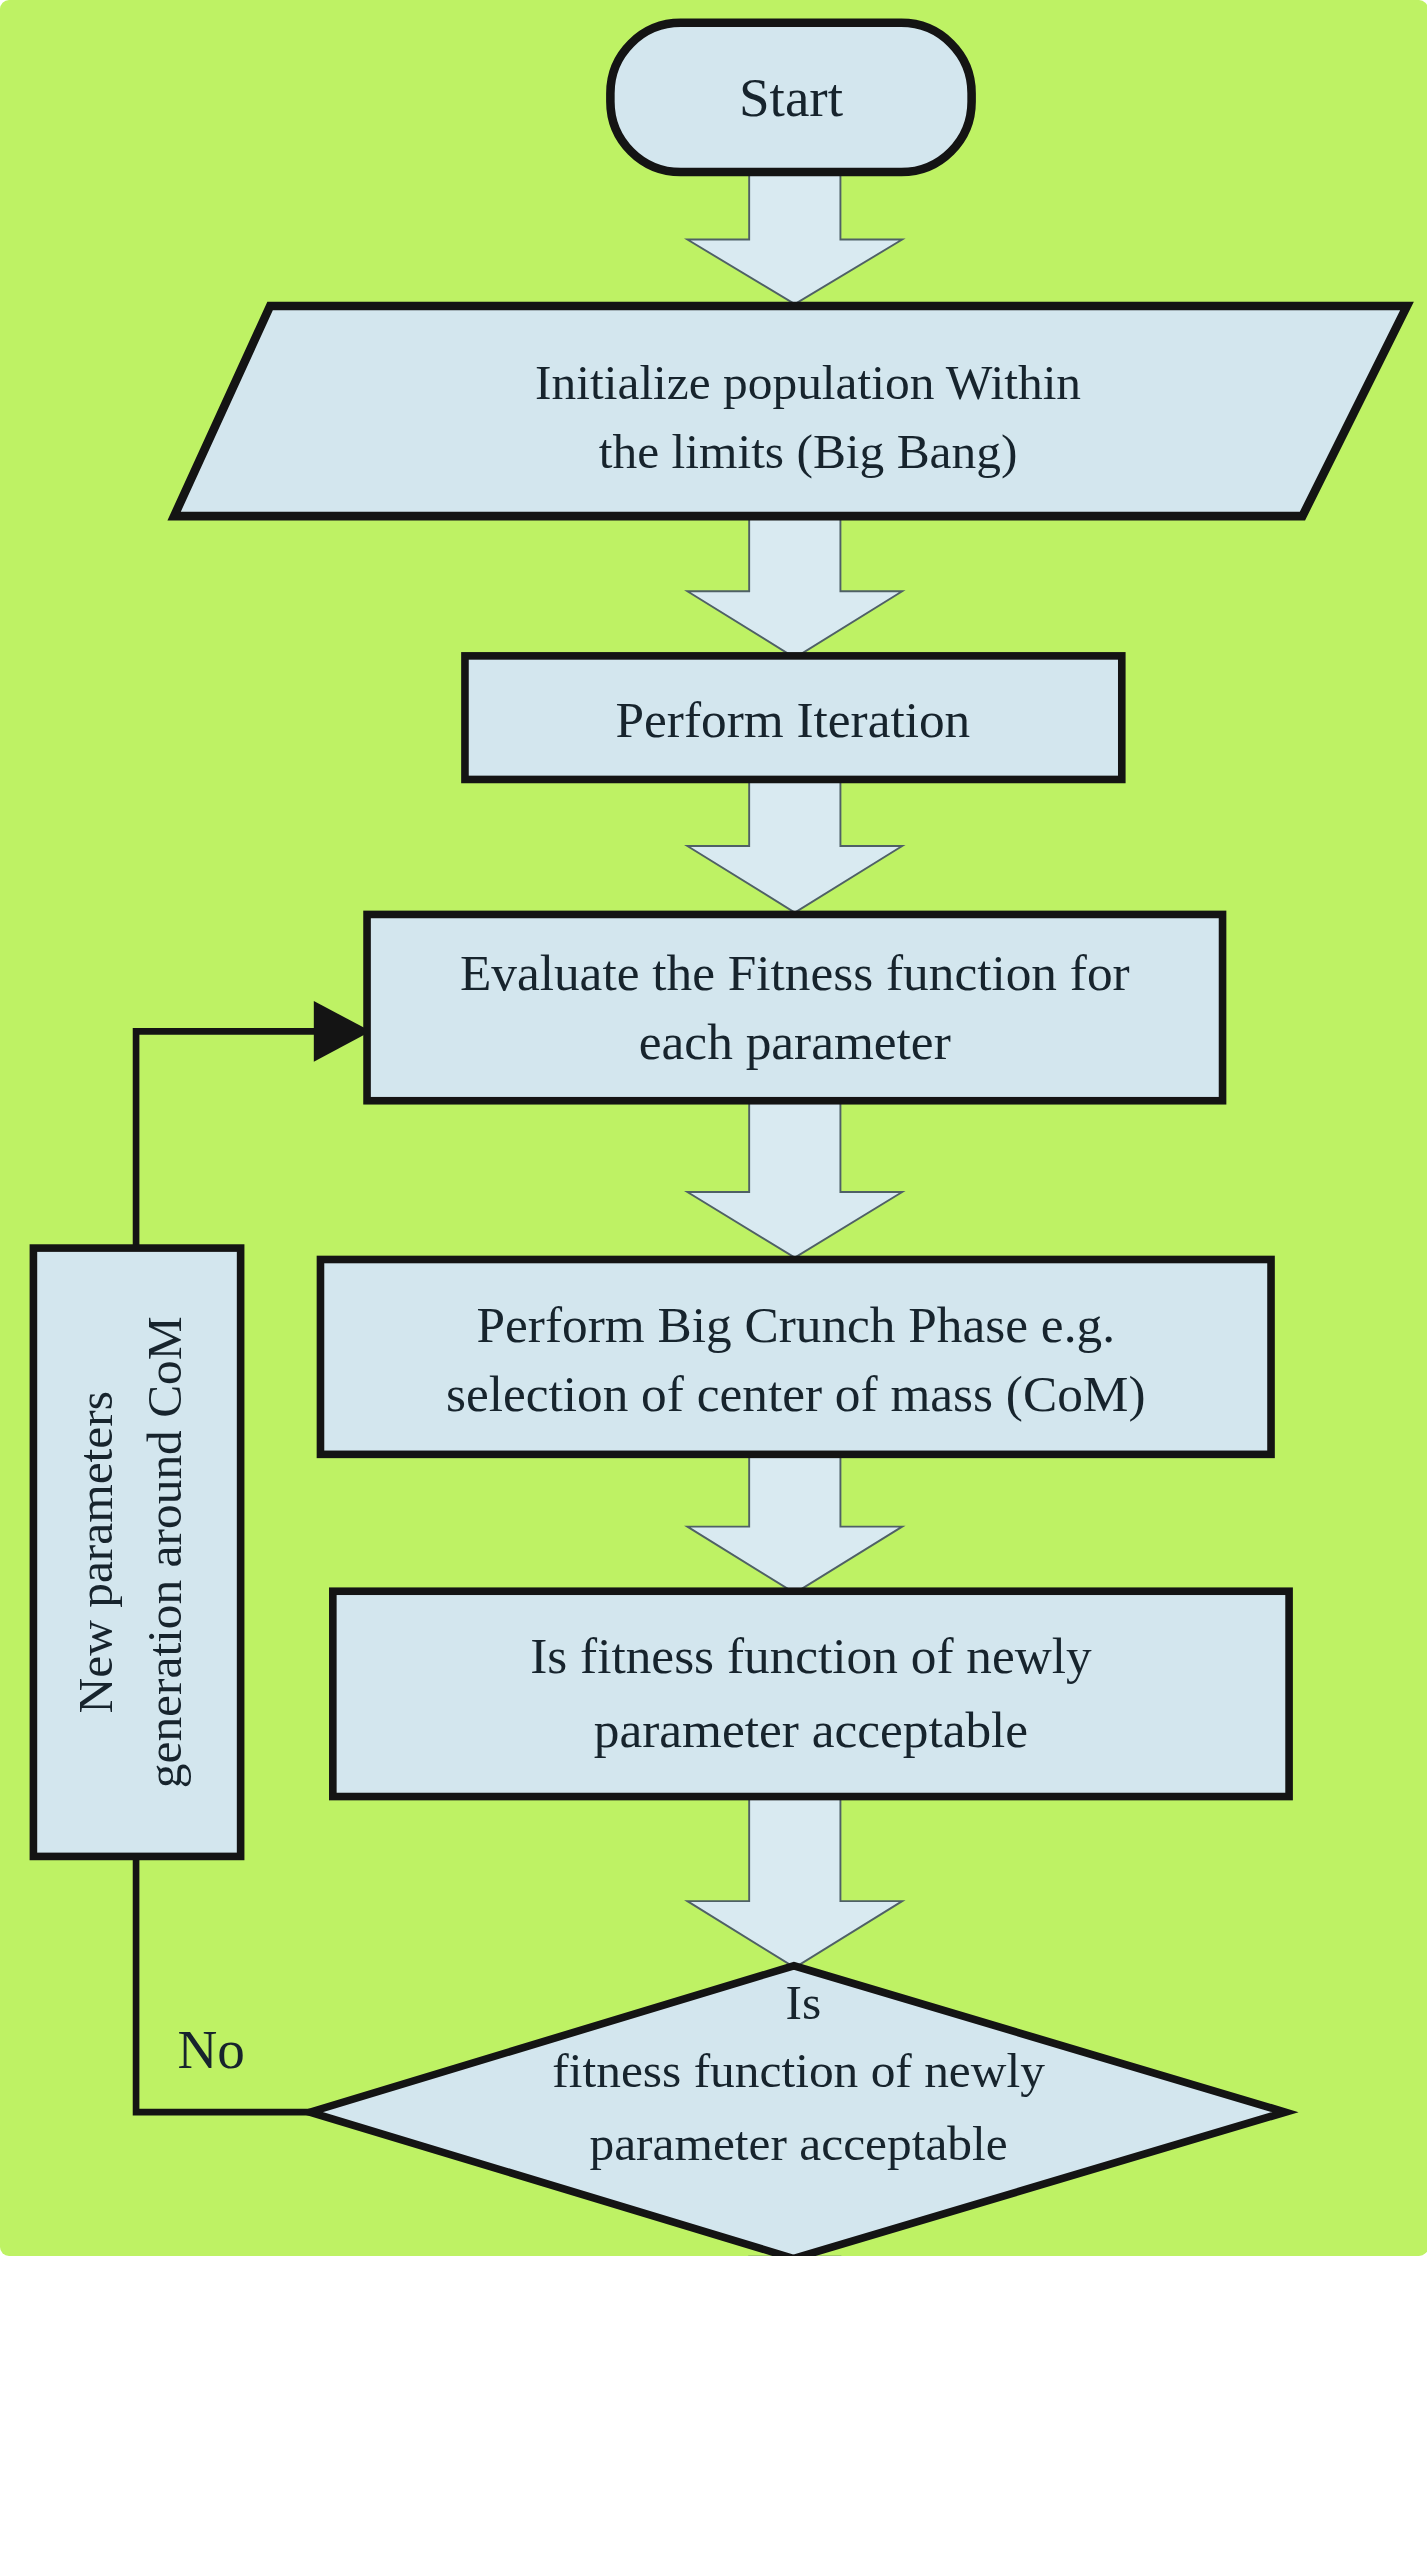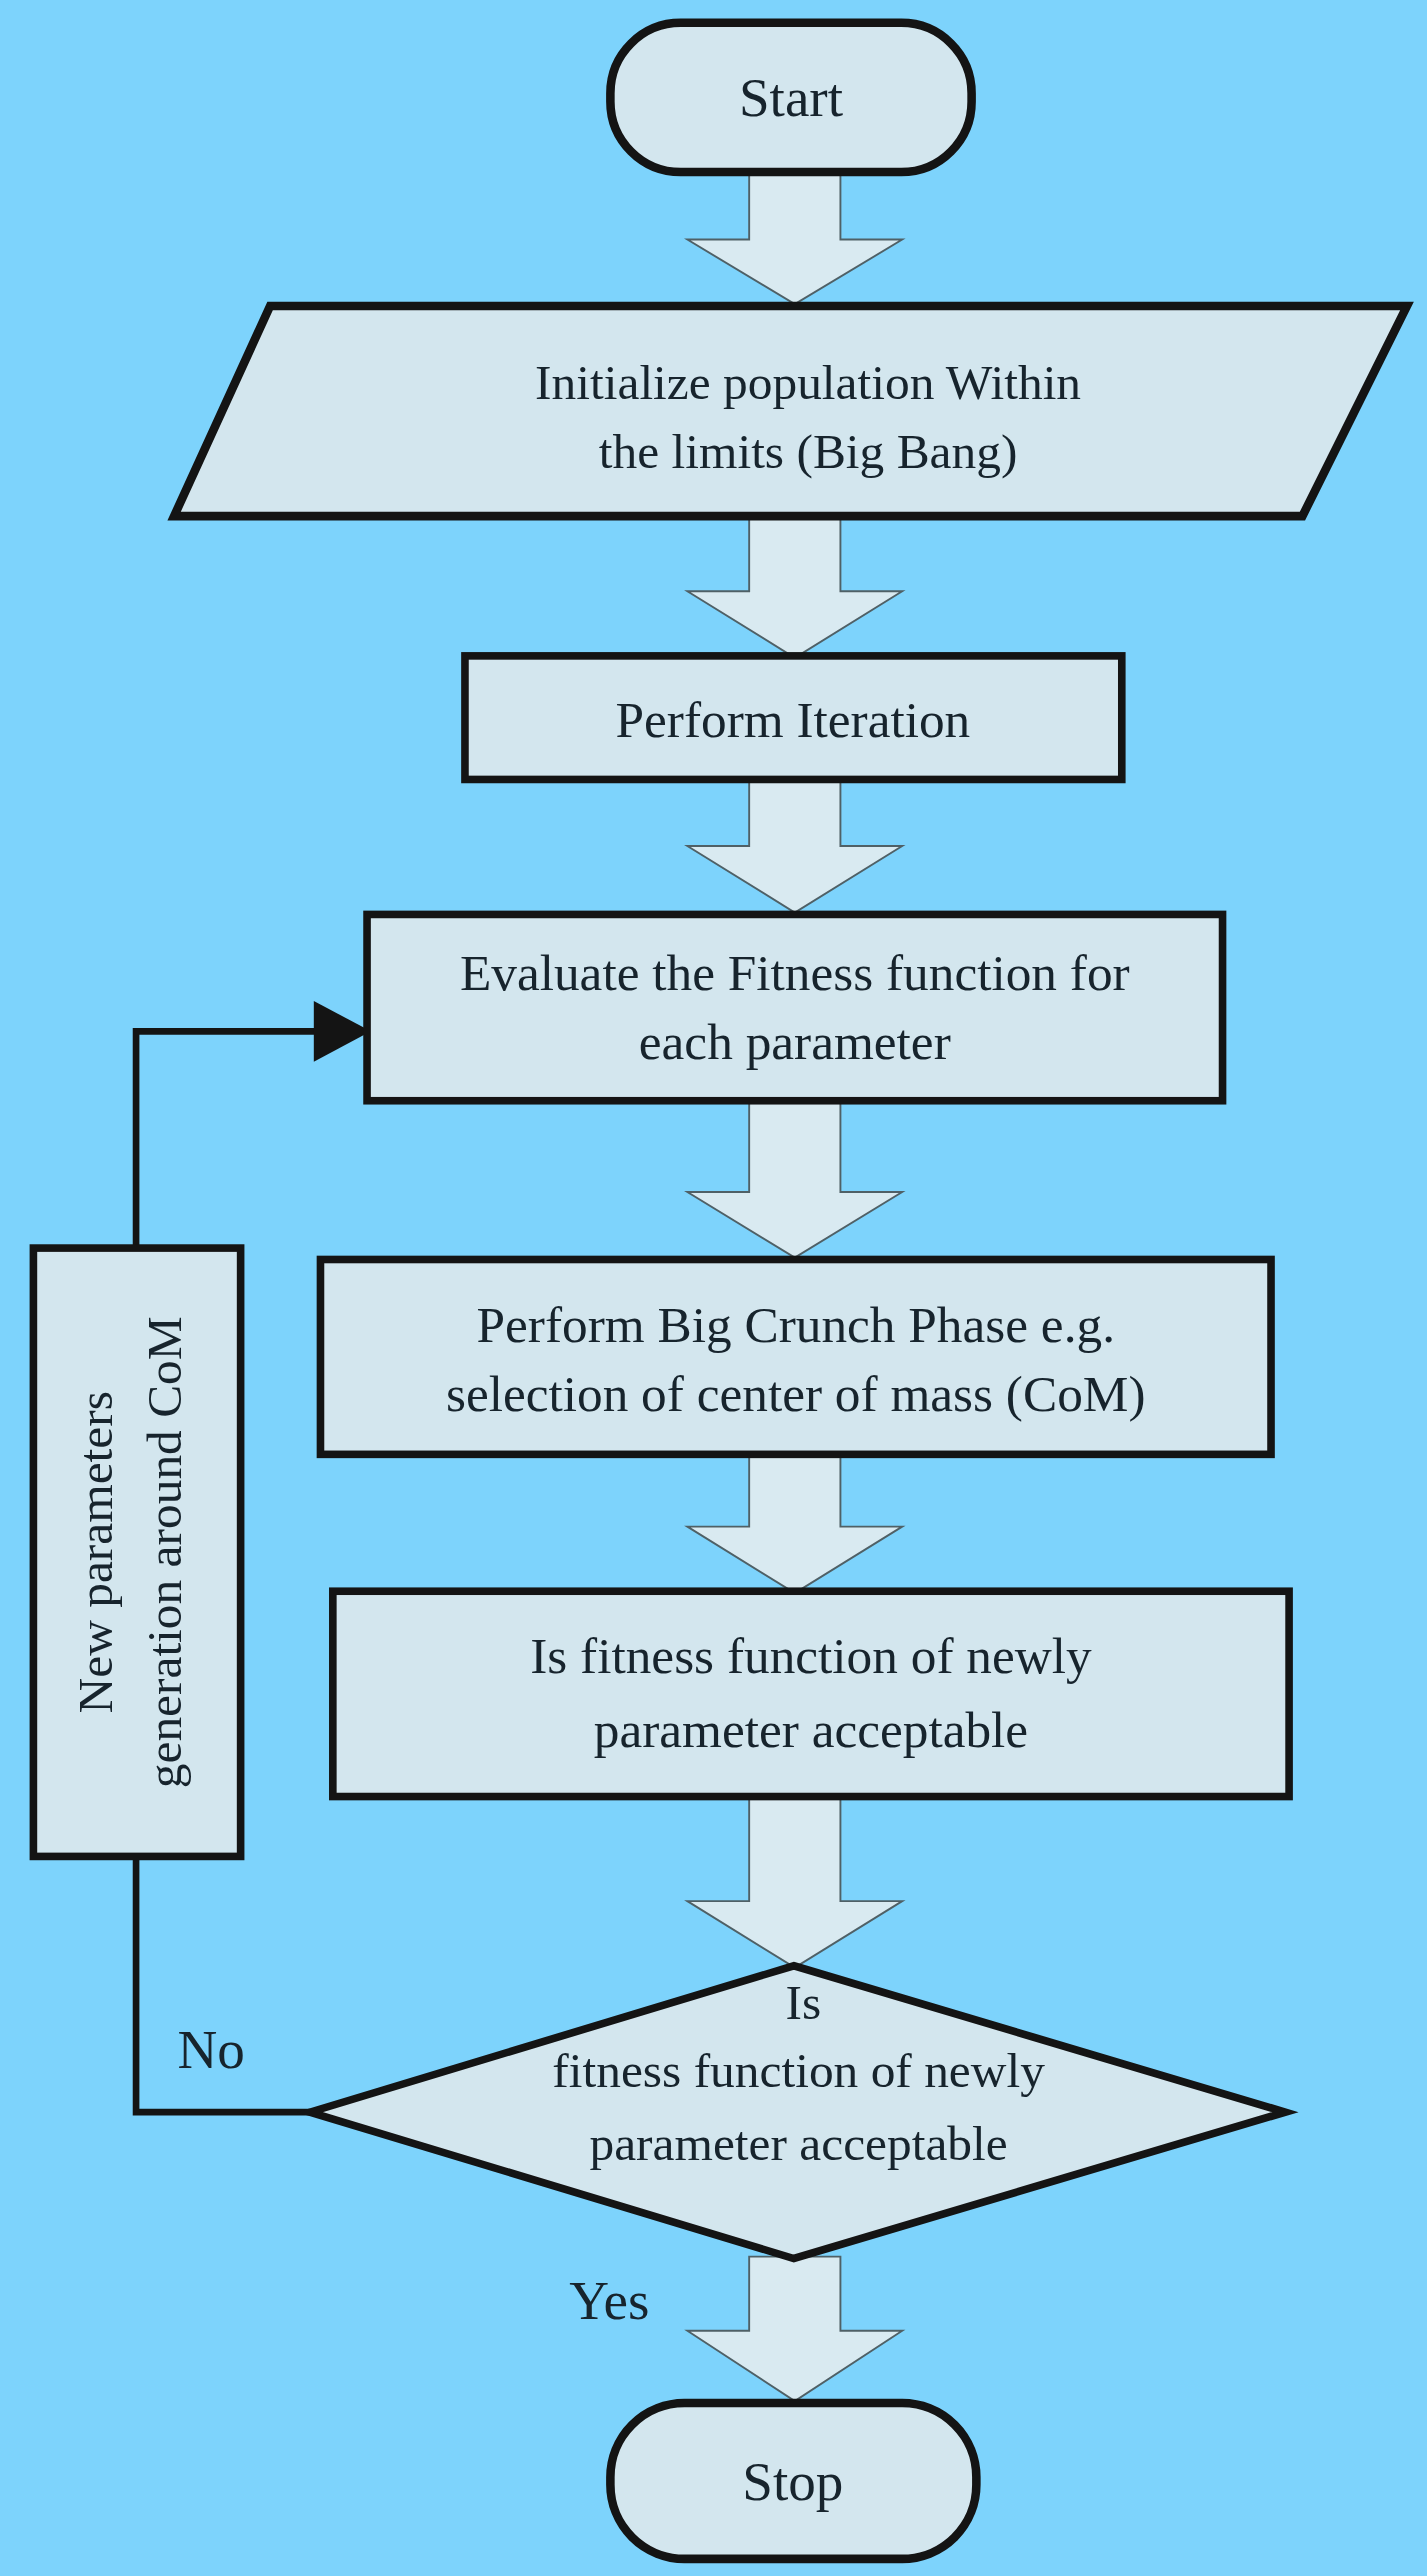--- a/index.html
+++ b/index.html
@@ -1,16 +1,16 @@
 <!DOCTYPE html>
 <html style="font-size:15px"><head>
 <meta charset="utf-8">
 <style>
   html,body{margin:0;padding:0;background:#ffffff;}
-  .page{width:1428px;height:2576px;position:relative;background:#7dd3fc;}
+  .page{width:1428px;height:2256px;position:relative;background:#bef264;border-radius:9px;}
   svg{display:block;}
   text{font-family:"Liberation Serif","DejaVu Serif",serif;}
   .node-text{font-size:54px;}
   .terminal-text{font-size:58px;}
   .io-text{font-size:52px;}
   .diamond-text{font-size:52px;}
   .edge-text{font-size:58px;}
   .rot-text{font-size:52px;}
 </style>
 </head>

